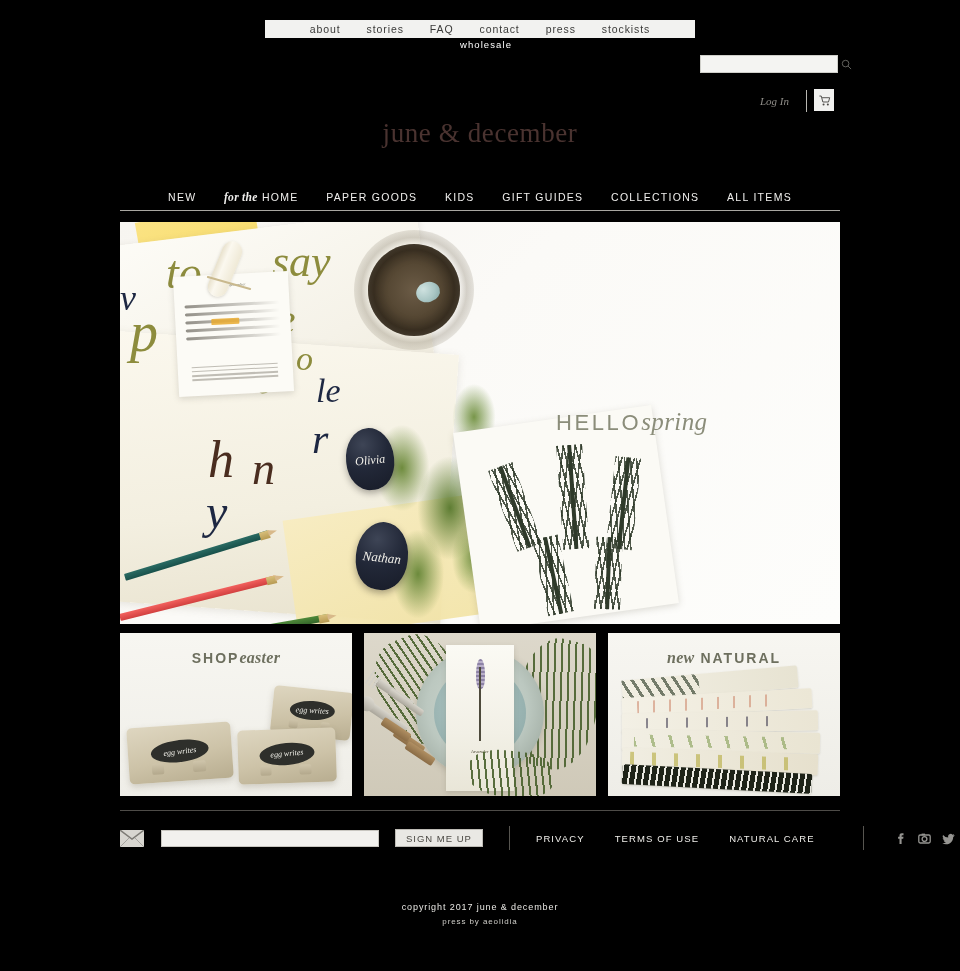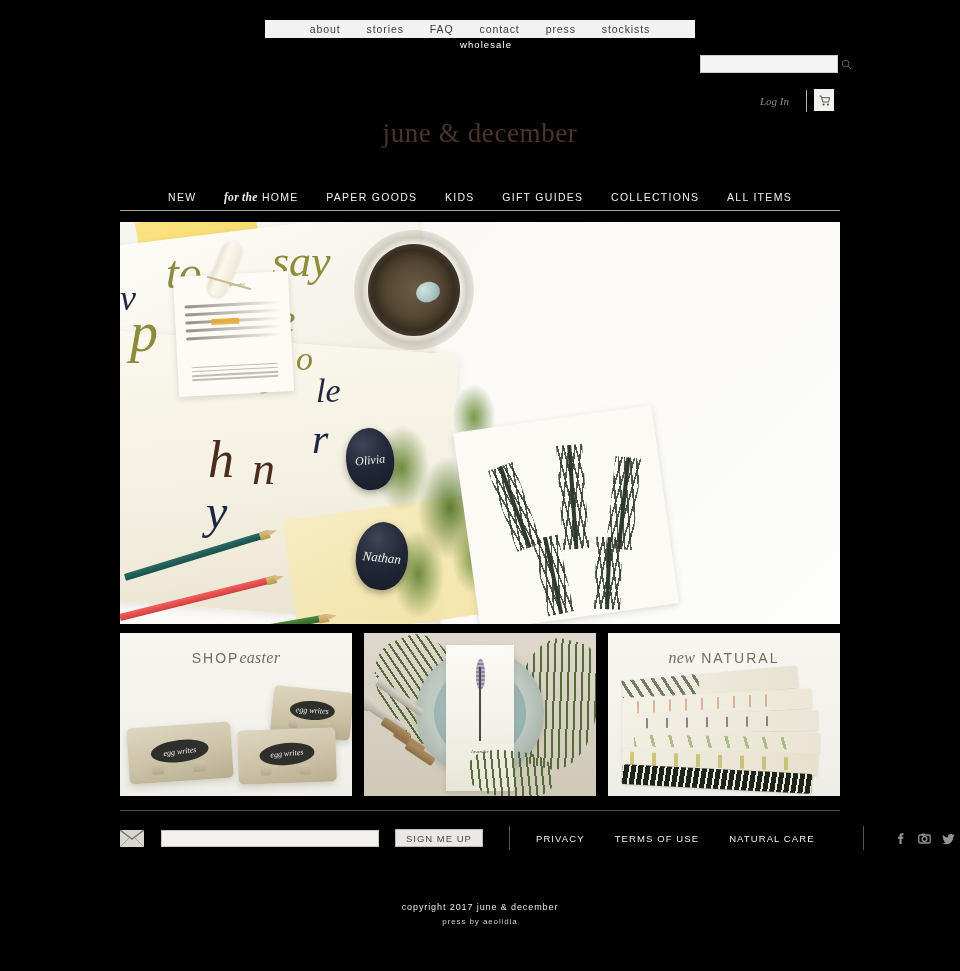--- a/index.html
+++ b/index.html
@@ -425,20 +425,21 @@
     top: 16px;
     left: 0;
     width: 100%;
     text-align: center;
     font-size: 14px;
     letter-spacing: 2px;
     color: #6d6f5e;
     z-index: 5;
     white-space: nowrap;
     font-family: "Liberation Sans", sans-serif;
+    font-weight: bold;
   }
   .tile-label .ital {
     font-family: "Liberation Serif", serif;
     font-style: italic;
     letter-spacing: 0.3px;
     font-size: 16px;
   }
 
   
   .t1 { background: linear-gradient(180deg, #f7f6f1 0%, #efeee8 100%); }
@@ -790,20 +791,23 @@
 
     <div class="h-fern-card">
       <div class="fern" style="left:58px;  top:38px;  height:86px; transform:rotate(-12deg);"></div>
       <div class="fern" style="left:104px; top:28px;  height:104px;transform:rotate(4deg);"></div>
       <div class="fern" style="left:146px; top:46px;  height:92px; transform:rotate(14deg);"></div>
       <div class="fern" style="left:80px;  top:116px; height:78px; transform:rotate(-4deg);"></div>
       <div class="fern" style="left:126px; top:124px; height:72px; transform:rotate(10deg);"></div>
     </div>
   </div>
 
+  <div class="hero-caption">
+    <span>HELLO</span><span class="ital">spring</span>
+  </div>
 </a>
 
 <div class="tiles">
 
   <a class="tile t1" href="#">
     <div class="tile-label">
       <span>SHOP</span><span class="ital">easter</span>
     </div>
     <div class="carton c2">
       <div class="disc">

